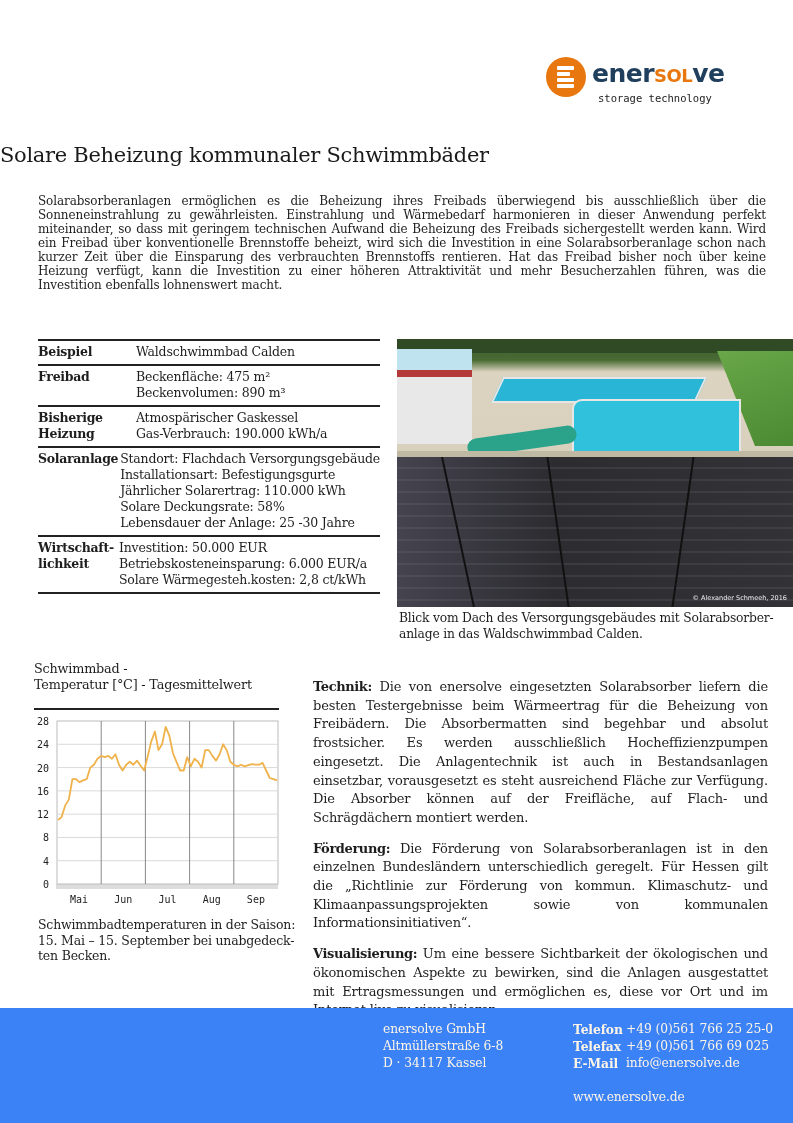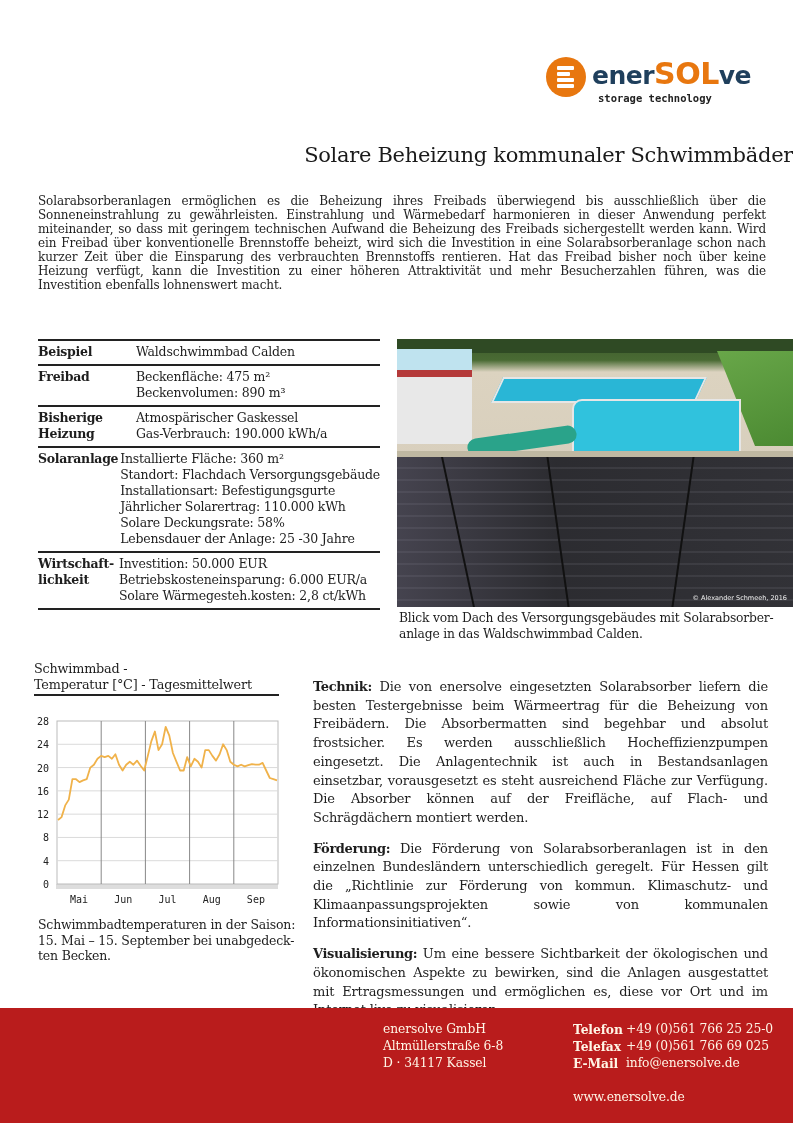--- a/index.html
+++ b/index.html
@@ -6,25 +6,25 @@
   body { width:793px; height:1123px; position:relative; background:#ffffff; overflow:hidden;
          font-family:"DejaVu Serif", serif; color:#1e1e1e; }
   .abs { position:absolute; }
 
   
   .logo { left:546px; top:57px; width:200px; height:52px; }
   .logo-mark { position:absolute; left:0; top:0; width:40px; height:40px; border-radius:50%; background:#e8770f; }
   .logo-mark .bar { position:absolute; left:11px; width:17px; height:4px; background:#fff; border-radius:1px; }
   .logo-word { position:absolute; left:46px; top:2px; font-family:"DejaVu Sans", sans-serif; font-weight:bold;
                font-size:25px; letter-spacing:-0.5px; color:#1f3f5c; line-height:30px; }
-  .logo-word .accent { color:#e8770f; font-size:30px; }
-  .logo-tag { position:absolute; left:52px; top:35px; font-family:"DejaVu Sans Mono", monospace; font-weight:bold;
+  .logo-word .accent { color:#e8770f; font-size:18px; }
+  .logo-tag { position:absolute; left:52px; top:35px; font-family:"DejaVu Sans Mono", monospace; font-weight:normal;
               font-size:10.5px; color:#222; }
 
-  .title { left:0; width:793px; top:143px; text-align:right; font-size:21px; color:#1a1a1a; letter-spacing:-0.3px; }
+  .title { left:0; width:793px; top:143px; text-align:left; font-size:21px; color:#1a1a1a; letter-spacing:-0.3px; }
 
   .intro { left:38px; top:194px; width:728px; font-size:12px; line-height:14px; text-align:justify; letter-spacing:-0.1px; }
 
   
   .spec { left:38px; top:339px; width:342px; }
   .spec-row { display:flex; border-top:2px solid #222; padding:3px 0 4px 0; }
   .spec-row:first-child { border-top:2px solid #222; }
   .spec-row.last { border-bottom:2px solid #222; }
   .spec-label { width:98px; font-weight:bold; font-size:12.5px; line-height:16px; letter-spacing:-0.3px; }
   .spec-val { flex:1; font-size:12.5px; line-height:16px; letter-spacing:-0.2px; white-space:nowrap; }
@@ -43,31 +43,31 @@
      background: repeating-linear-gradient(180deg,#2a2a2e 0 10px,#3a3a3f 10px 12px), #2c2c30; }
   .photo-mats::before { content:""; position:absolute; left:0; top:0; width:100%; height:100%;
      background: linear-gradient(90deg, rgba(120,115,140,0.35), rgba(60,60,70,0.1) 40%, rgba(80,80,90,0.2)); }
   .mat-ledge { position:absolute; left:0; top:112px; width:100%; height:10px; background:#bfb8a2; }
   .strap { position:absolute; top:118px; width:2px; height:150px; background:#111; }
   .credit { position:absolute; right:6px; bottom:5px; font-family:"DejaVu Sans", sans-serif; font-size:6.5px; color:#f2f2f2; }
   .photo-caption { left:399px; top:610px; width:390px; font-size:12.3px; line-height:16px; letter-spacing:-0.2px; }
 
   
   .chart-title { left:34px; top:661px; width:245px; font-size:12.8px; line-height:16px; letter-spacing:-0.2px;
-                 border-bottom:2px solid #222; padding-bottom:1px; }
+                 border-bottom:2px solid #222; padding-bottom:15px; }
   .chart { left:33px; top:710px; width:250px; height:195px; }
   .chart-caption { left:38px; top:917px; width:260px; font-size:12.5px; line-height:15.5px; letter-spacing:-0.2px; }
 
   
   .rcol { left:313px; top:666px; width:455px; font-size:13px; line-height:18.7px; letter-spacing:-0.15px; }
   .rcol p { margin:12px 0 4px 0; text-align:justify; }
   .rcol b { font-weight:bold; letter-spacing:-0.4px; }
 
   
-  .footer { left:0; top:1008px; width:793px; height:115px; background:#b91c1c; color:#fff5e6; }
+  .footer { left:0; top:1008px; width:793px; height:115px; background:#3b82f6; color:#fff5e6; }
   .footer .col { position:absolute; font-size:12.3px; line-height:17px; letter-spacing:-0.1px; }
   .footer .kv { display:flex; }
   .footer .k { width:53px;font-weight:bold; }
 </style>
 </head>
 <body>
 
 <div class="abs logo">
   <div class="logo-mark">
     <div class="bar" style="top:9px"></div>
@@ -100,21 +100,20 @@
   <div class="spec-row">
     <div class="spec-label" style="width:80px;margin-right:18px">Bisherige Heizung</div>
     <div class="spec-val">
       <div>Atmospärischer Gaskessel</div>
       <div>Gas-Verbrauch: 190.000 kWh/a</div>
     </div>
   </div>
   <div class="spec-row">
     <div class="spec-label">Solaranlage</div>
     <div class="spec-val">
-      <div>Installierte Fläche: 360 m²</div>
       <div>Standort: Flachdach Versorgungsgebäude</div>
       <div>Installationsart: Befestigungsgurte</div>
       <div>Jährlicher Solarertrag: 110.000 kWh</div>
       <div>Solare Deckungsrate: 58%</div>
       <div>Lebensdauer der Anlage: 25 -30 Jahre</div>
     </div>
   </div>
   <div class="spec-row last">
     <div class="spec-label" style="width:80px;margin-right:1px">Wirtschaft-lichkeit</div>
     <div class="spec-val">

